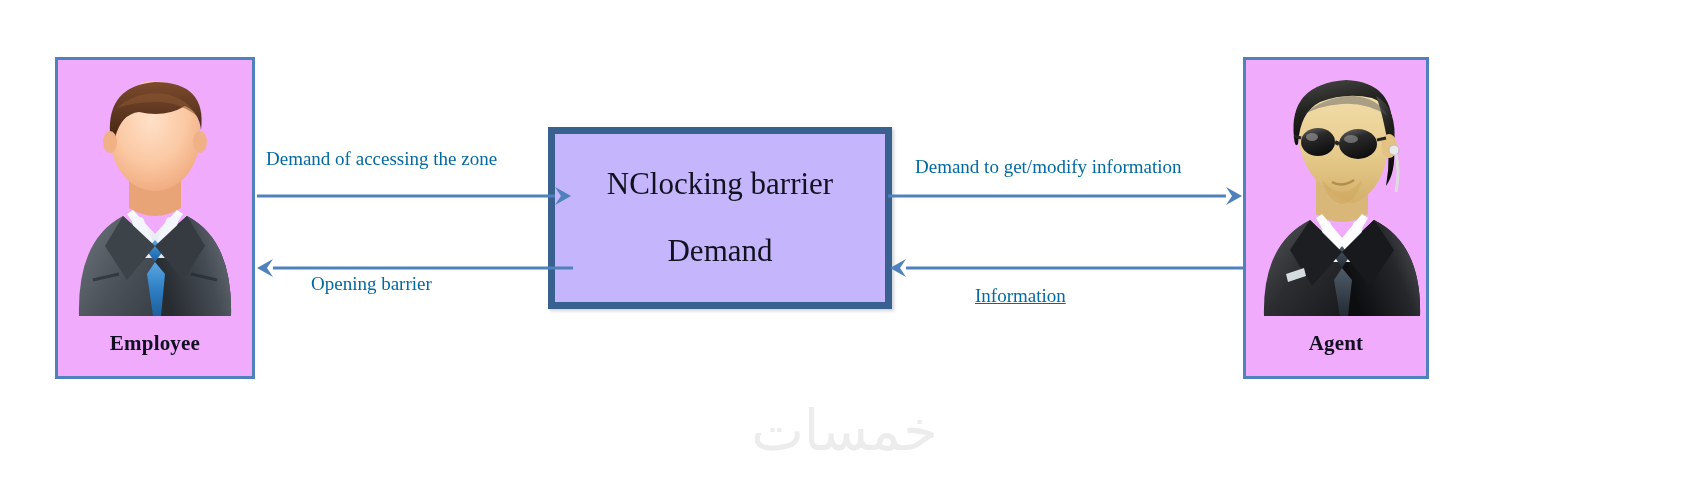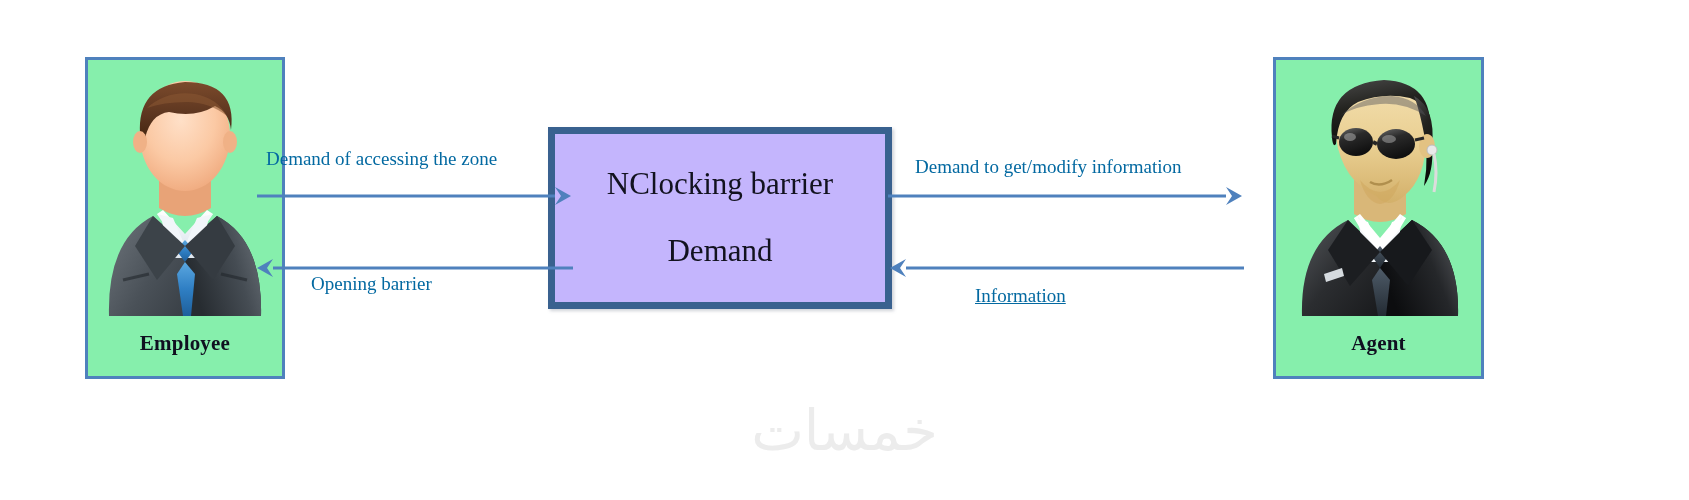--- a/index.html
+++ b/index.html
@@ -6,26 +6,25 @@
   body{
     width:1689px;height:500px;position:relative;overflow:hidden;
     font-family:"Liberation Serif", serif;
   }
   .stage{position:absolute;left:0;top:0;width:1689px;height:500px;}
 
   
   .actor{
     position:absolute;
     border:3px solid #4F81BD;
-    background:#86efac;
+    background:#f0abfc;
     box-sizing:border-box;
-    margin-left:30px;
   }
   .actor-employee{left:55px;top:57px;width:200px;height:322px;}
-  .actor-agent{left:1243px;top:57px;width:211px;height:322px;}
+  .actor-agent{left:1243px;top:57px;width:186px;height:322px;}
 
   .avatar{
     position:absolute;left:0;right:0;top:8px;height:250px;
   }
   .avatar svg{display:block;margin:0 auto;}
 
   .actor-label{
     position:absolute;left:0;right:0;bottom:20px;
     text-align:center;
     font-family:"Liberation Serif", serif;

